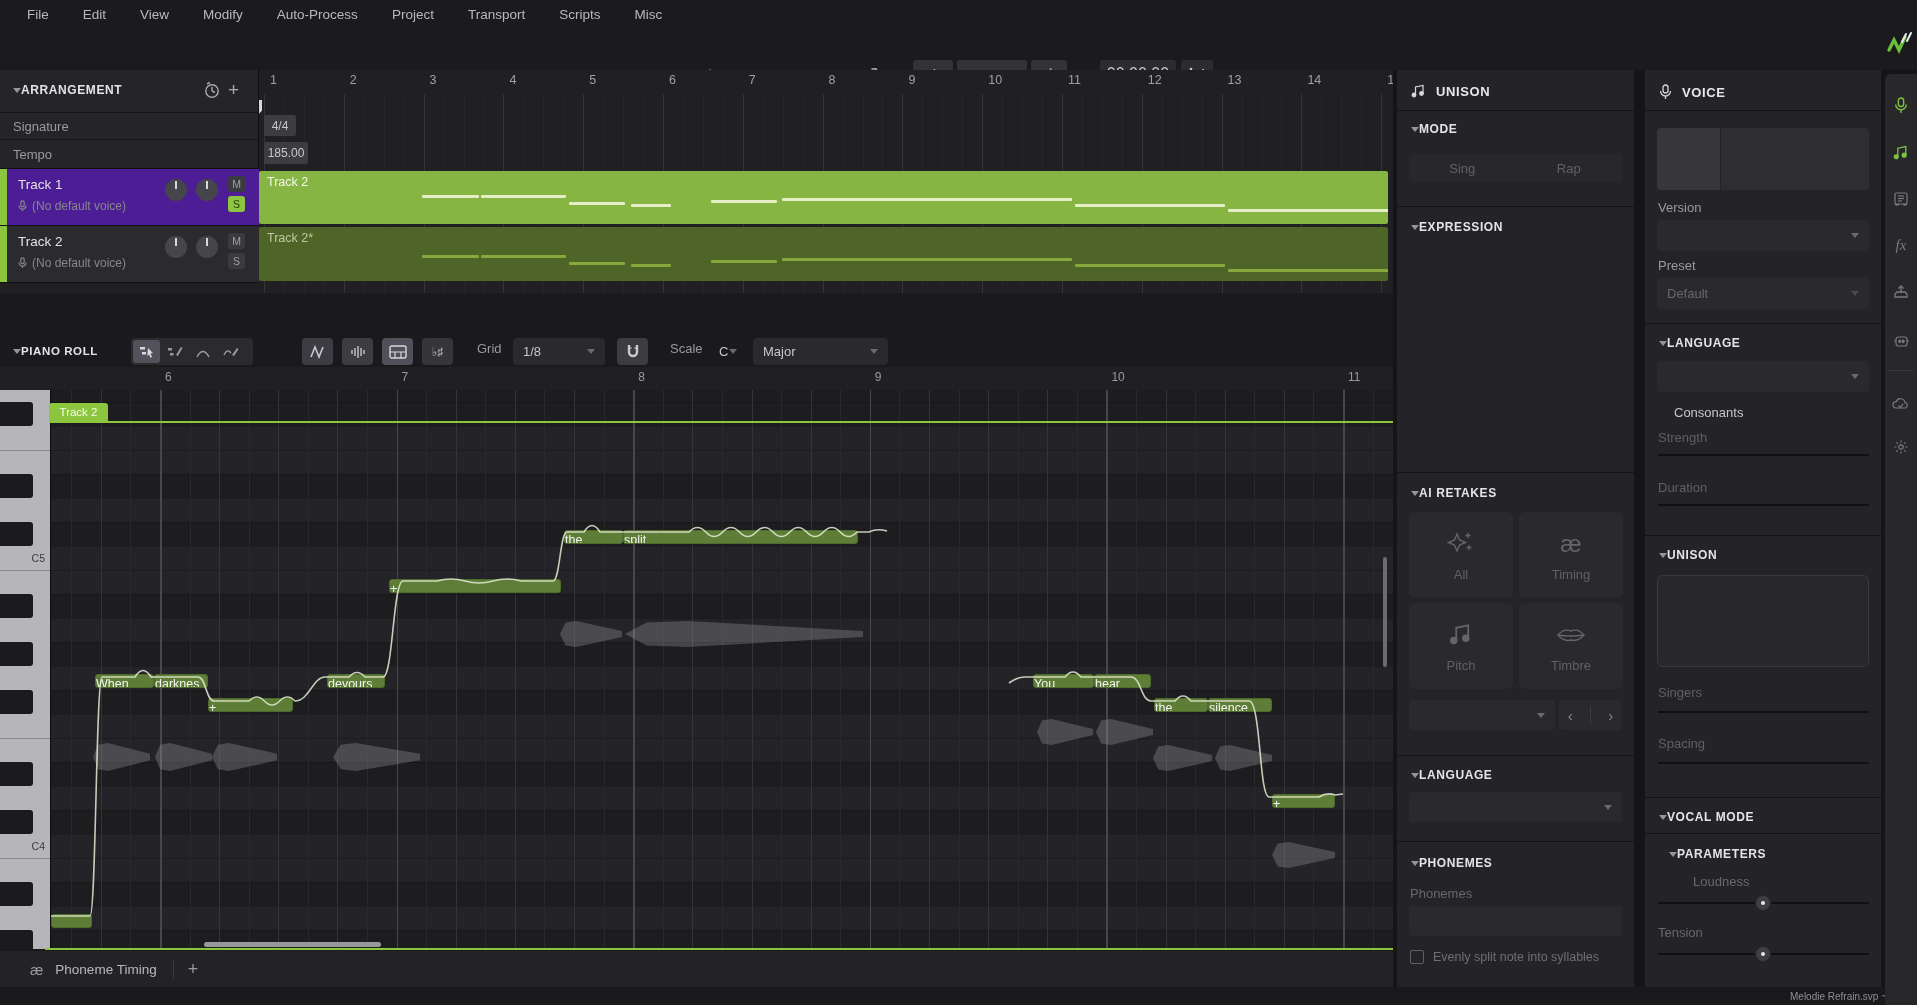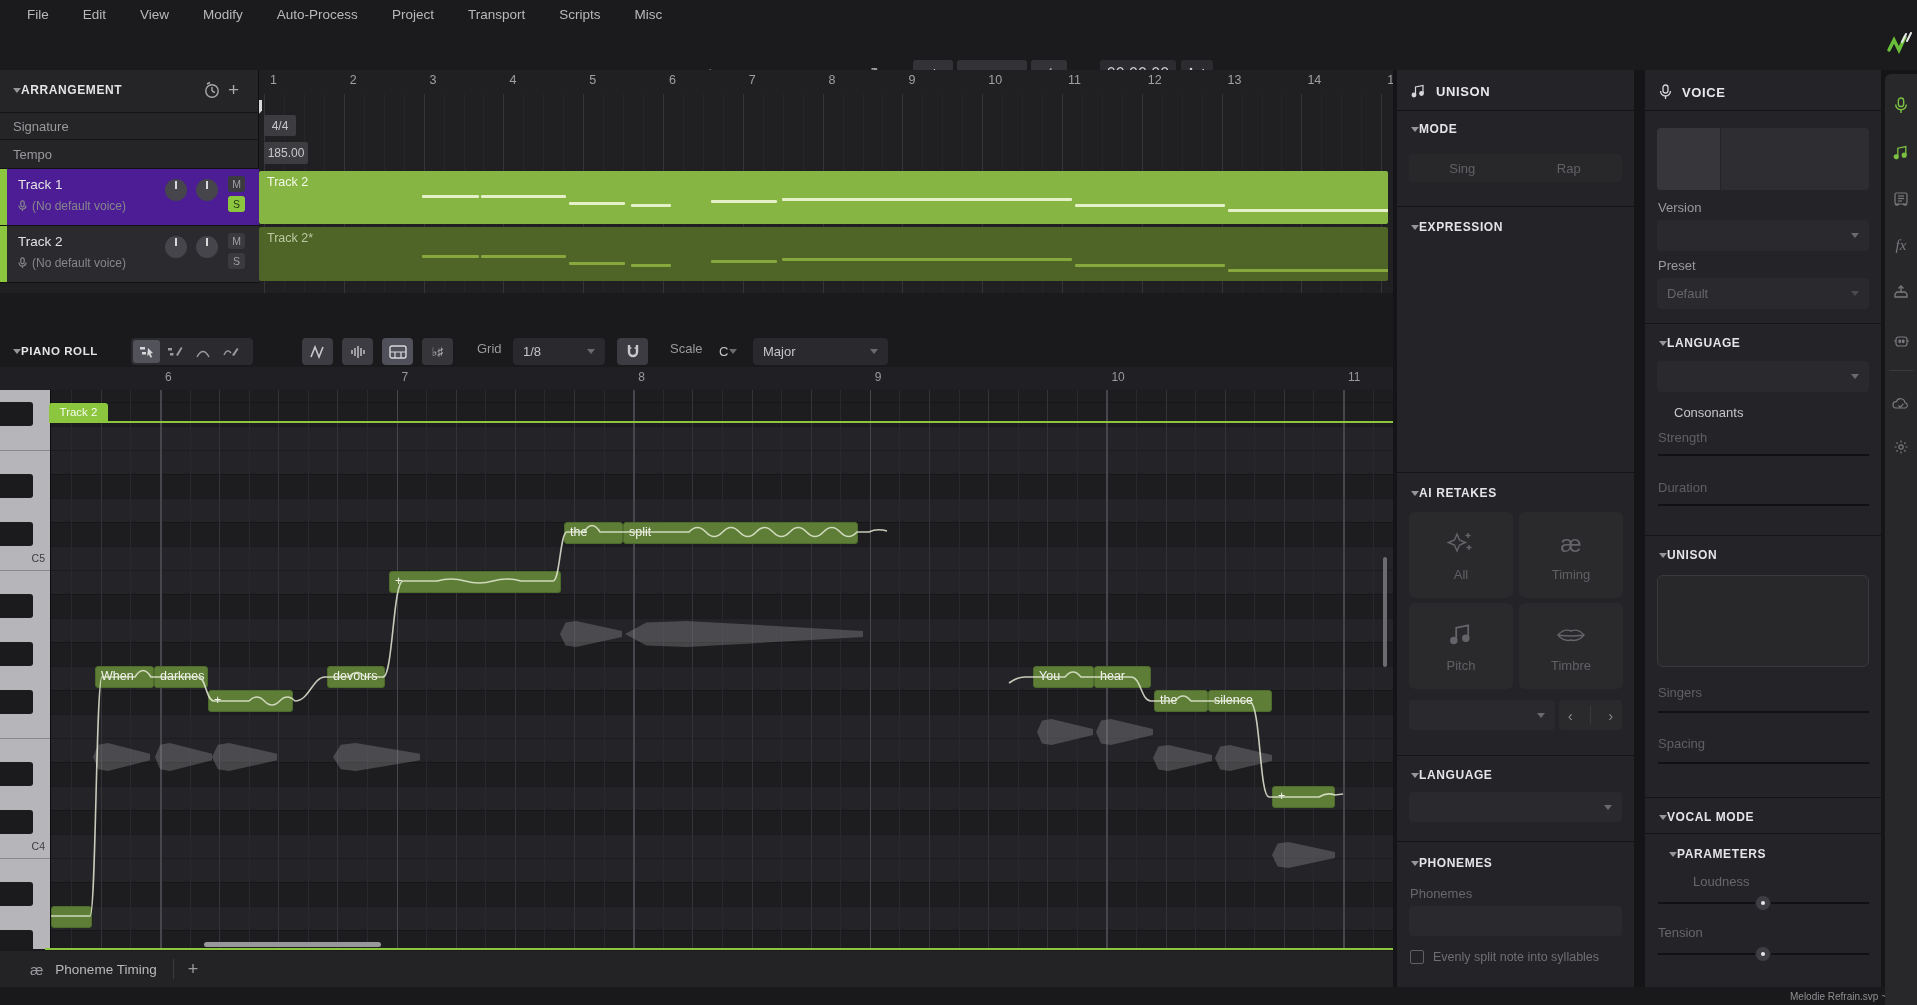--- a/index.html
+++ b/index.html
@@ -51,21 +51,21 @@
   .tb-label{position:absolute;top:48px;color:#9a9a9e;font-size:13px;}
   #pr-ruler{position:absolute;left:0;top:74px;width:1393px;height:23px;background:#202024;}
   .pr-num{position:absolute;top:3px;font-size:12px;color:#9a9a9e;}
   #pr-grid{position:absolute;left:51px;top:97px;width:1342px;height:559px;background:#1d1d20;overflow:hidden;}
   .grow{position:absolute;left:0;width:1342px;height:24px;}
   .gvline{position:absolute;top:0;bottom:0;width:1px;}
   #pr-keys{position:absolute;left:0;top:97px;width:51px;height:559px;background:#b5b5ba;overflow:hidden;border-right:1px solid #0c0c0e;}
   .blackkey{position:absolute;left:0;width:33px;height:24px;background:#1b1b1e;border-radius:0 3px 3px 0;}
   .keyline{position:absolute;left:0;width:51px;height:1px;background:#8a8a8e;}
   .keylabel{position:absolute;right:5px;font-size:10.5px;color:#3c3c40;}
-  .note{position:absolute;height:22px;background:#5e7d36;border:1px solid #4d6b2a;border-radius:3px;color:#f4f4f2;font-size:12.5px;line-height:19px;padding-left:5px;white-space:nowrap;overflow:hidden;}
+  .note{position:absolute;height:14px;background:#5e7d36;border:1px solid #4d6b2a;border-radius:3px;color:#f4f4f2;font-size:12.5px;line-height:19px;white-space:nowrap;overflow:hidden;margin-top:8px;}
   .env{position:absolute;background:rgba(158,158,163,.32);clip-path:polygon(0 50%,9% 6%,26% 0,100% 38%,100% 62%,26% 100%,9% 94%);}
   #track-tab{position:absolute;left:49px;top:110px;width:59px;height:18px;background:#8cc63f;border-radius:3px 3px 0 0;color:#f6fbec;font-size:11.5px;display:flex;align-items:center;justify-content:center;}
   #track-line{position:absolute;left:49px;top:128px;width:1344px;height:1.5px;background:#8cc63f;}
   #pr-vscroll{position:absolute;left:1383px;top:264px;width:4px;height:110px;background:#6b6b70;border-radius:2px;}
   #pr-hscroll{position:absolute;left:204px;top:649px;width:177px;height:5px;background:#98989c;border-radius:3px;}
   #pr-bottomline{position:absolute;left:45px;top:655px;width:1348px;height:2px;background:#8cc63f;}
   
   #phonemebar{position:absolute;left:0;top:951px;width:1393px;height:36px;background:#232326;display:flex;align-items:center;}
   #statusbar{position:absolute;left:0;top:987px;width:1917px;height:18px;background:#19191b;display:flex;align-items:center;justify-content:flex-end;padding-right:30px;color:#8f8f93;font-size:10px;}
   

